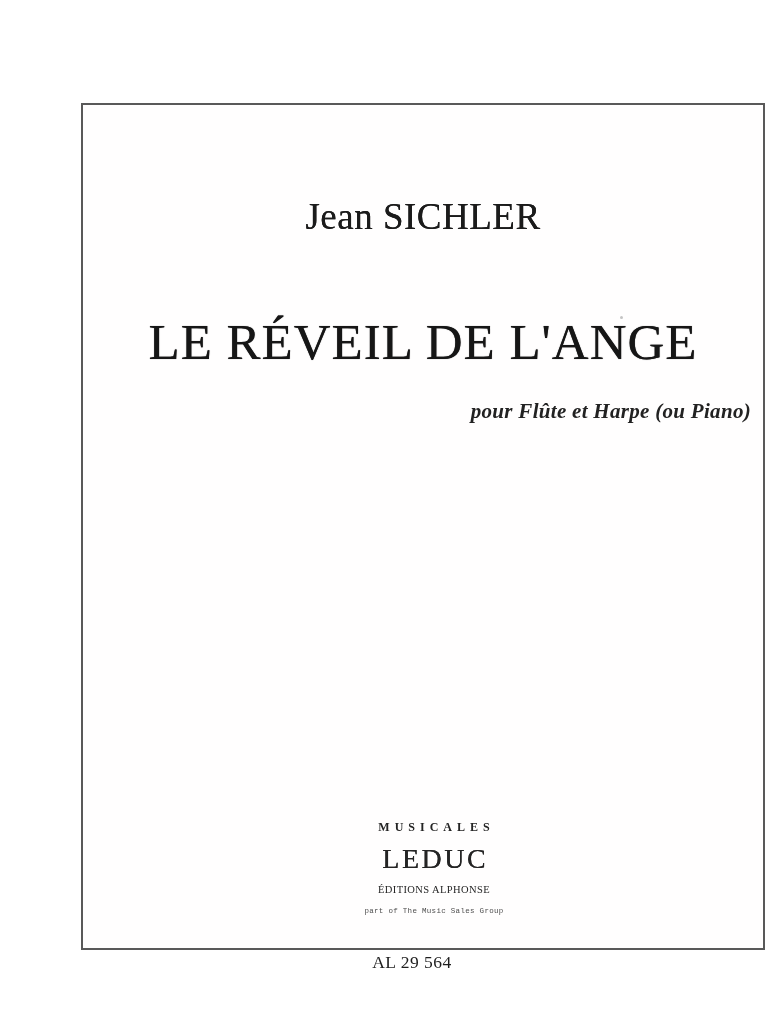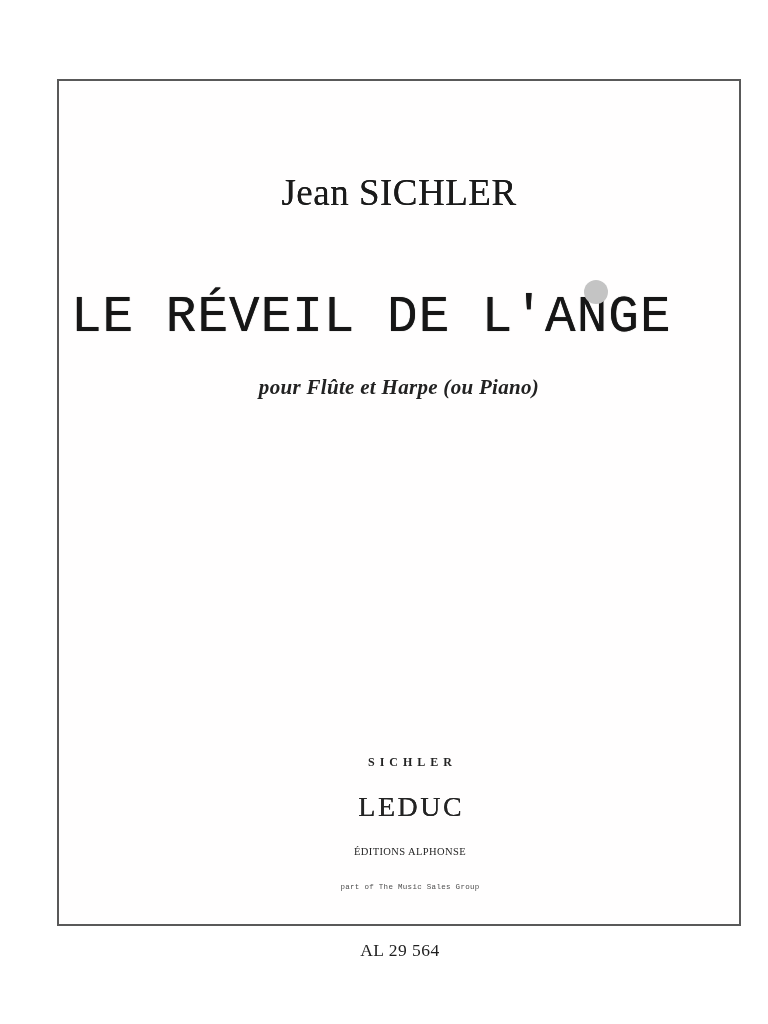--- a/index.html
+++ b/index.html
@@ -1,15 +1,15 @@
 <!DOCTYPE html>
 <html><head>
 <meta charset="utf-8">
 <style>
-  * { margin: 0; padding: 12px; box-sizing: border-box; }
+  * { margin: 12px; padding: 0; box-sizing: border-box; }
   html, body {
     width: 768px; height: 1024px;
     background: #ffffff;
     font-family: "Liberation Serif", serif;
     color: #1e1e1e;
     overflow: hidden;
     position: relative;
   }
   .cover-frame {
     position: absolute;
@@ -23,32 +23,31 @@
     top: 78px; left: 0; right: 0;
     text-align: center;
     font-size: 37px;
     letter-spacing: 0.5px;
     color: #1b1b1b;
     text-shadow: 0 0 0.6px #1b1b1b;
   }
   .work-title {
     position: absolute;
     top: 196px; left: 0; right: 0;
-    text-align: left;
+    text-align: center;
     font-size: 51px;
     letter-spacing: 1px;
     white-space: nowrap;
     color: #161616;
     text-shadow: 0 0 0.7px #161616;
-    font-family: Liberation Mono, monospace;
   }
   .work-subtitle {
     position: absolute;
     top: 282px; left: 0; right: 0;
-    text-align: center;
+    text-align: right;
     font-style: italic;
     font-weight: bold;
     font-size: 21px;
     letter-spacing: 0.3px;
     color: #222222;
   }
   .publisher-logo {
     position: absolute;
     bottom: 9px;
     left: 50%;
@@ -112,21 +111,21 @@
 
   <div class="composer">Jean SICHLER</div>
 
   <div class="work-title">LE RÉVEIL DE L'ANGE</div>
 
   <div class="work-subtitle">pour Flûte et Harpe (ou Piano)</div>
 
   <div class="scan-speck"></div>
 
   <div class="publisher-logo">
-    <div class="publisher-top">SICHLER</div>
+    <div class="publisher-top">MUSICALES</div>
     <div class="publisher-main">LEDUC</div>
     <div class="publisher-sub1">ÉDITIONS ALPHONSE</div>
     <div class="publisher-sub2">part of The Music Sales Group</div>
   </div>
 
 </div>
 
 <div class="plate-number">AL 29 564</div>
 
 </body></html>

